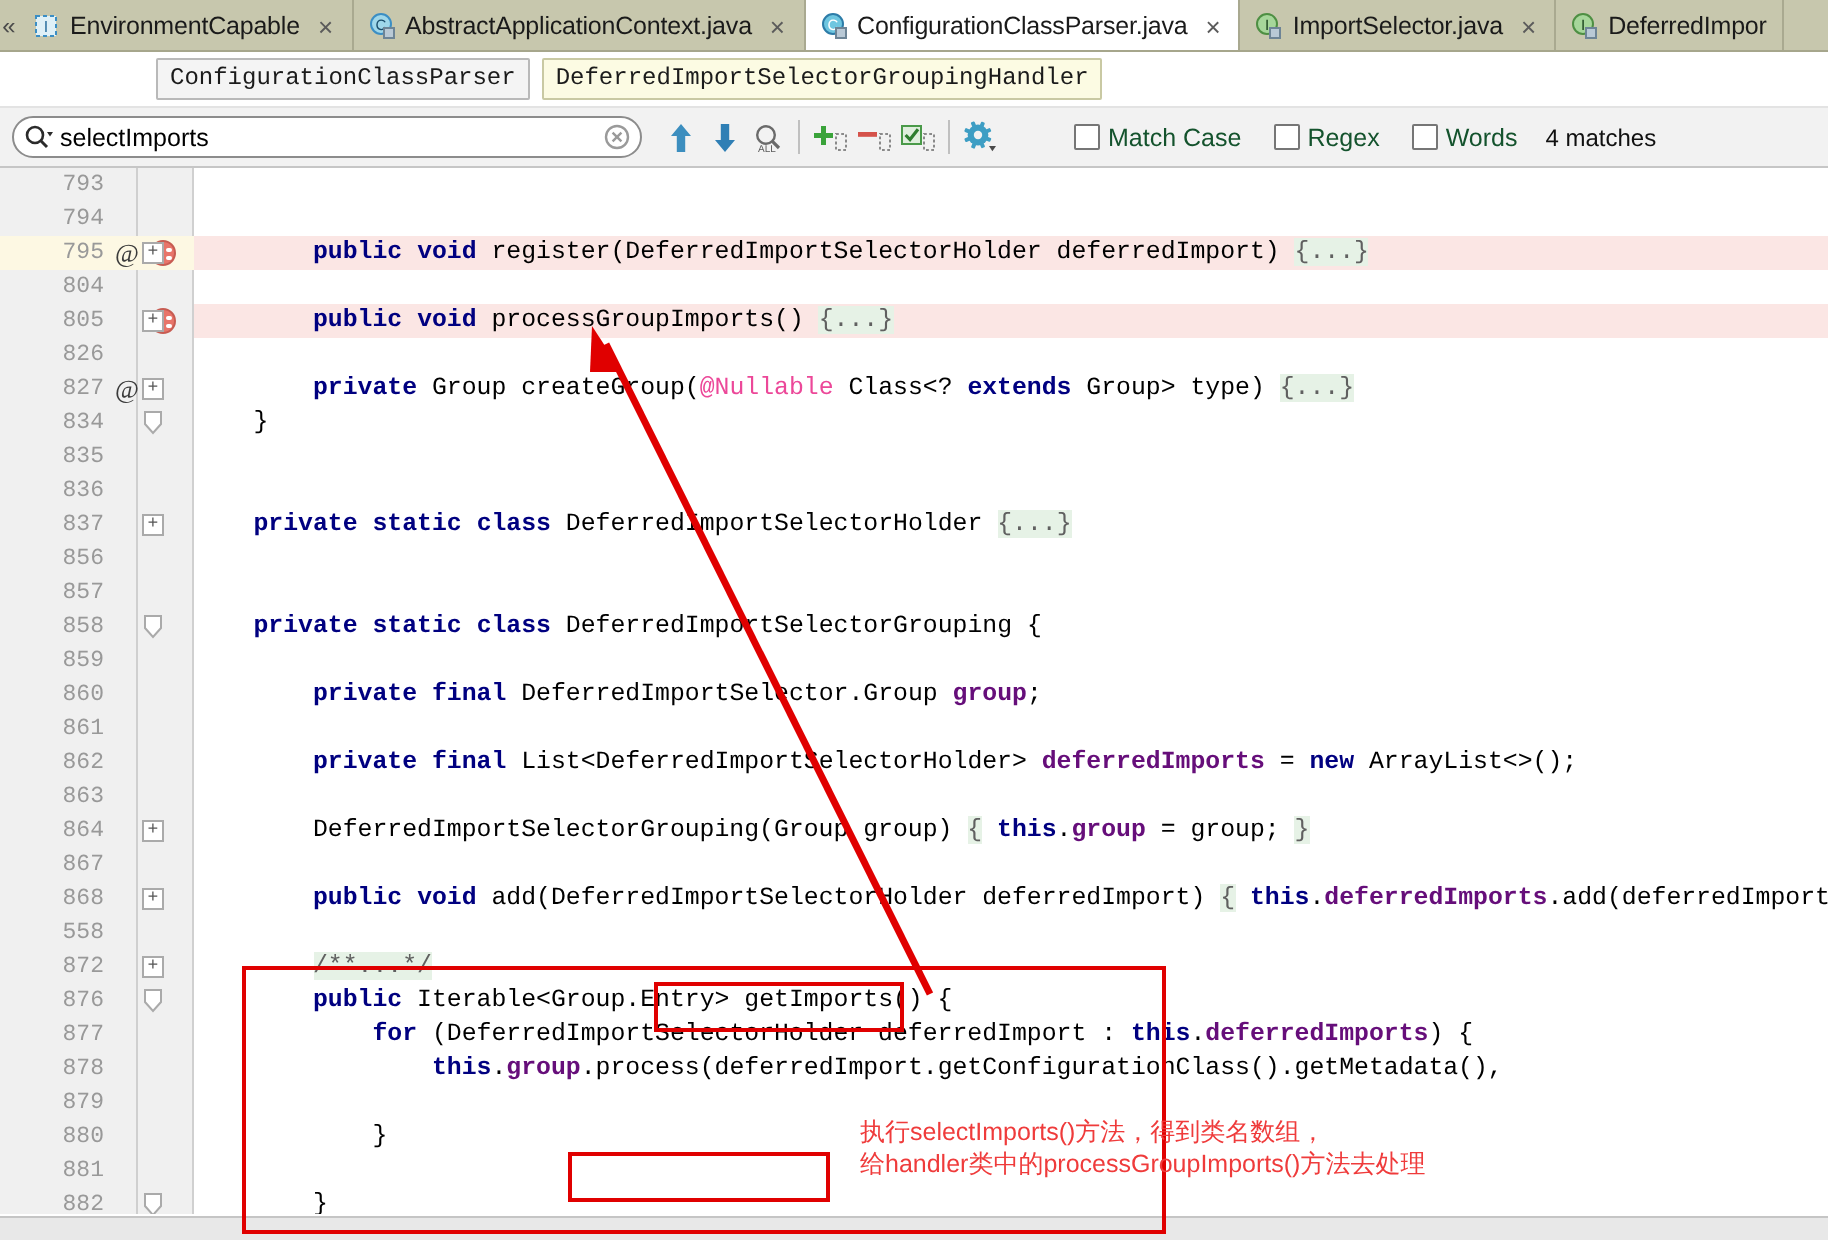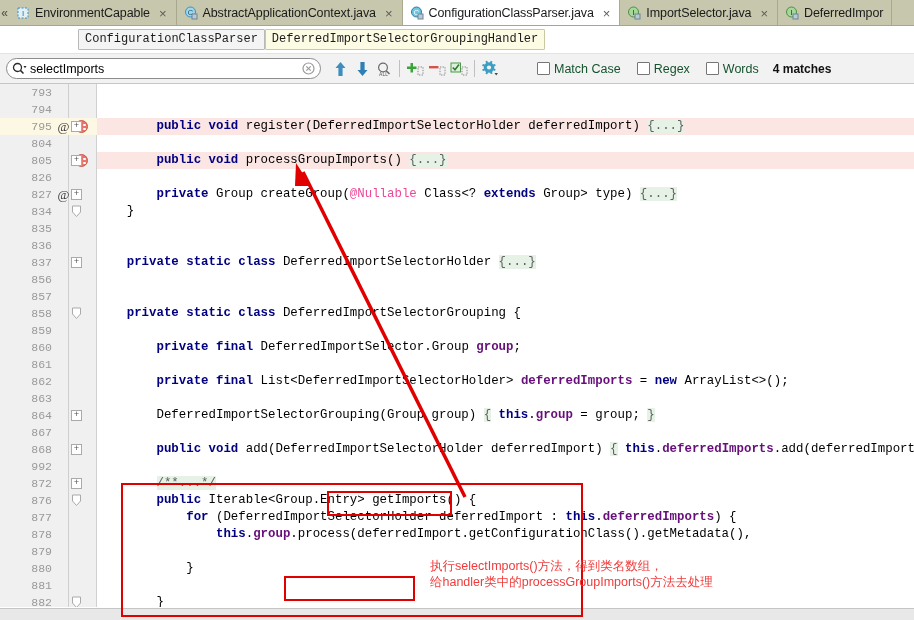--- a/index.html
+++ b/index.html
@@ -49,20 +49,21 @@
     color: #4a4a4a; font-size: 12px;
   }
 
   
   .crumbbar {
     height: 28px;
     background: #ffffff;
     display: flex;
     align-items: center;
     padding-left: 78px;
+    gap: 6px;
     border-bottom: 1px solid #e3e3e3;
     text-align: center;
   }
   .crumb {
     font-family: "Liberation Mono", monospace;
     font-size: 12px;
     padding: 2px 6px 3px 6px;
     border: 1px solid #b9b9b9;
     background: #f4f4f4;
     color: #1b1b1b;
@@ -112,21 +113,21 @@
   .tb-sep { width: 1px; height: 17px; background: #c0c0c0; margin: 0 4px; }
 
   .cbgroup { display: flex; align-items: center; gap: 4px; margin-left: 6px; cursor: pointer; }
   .cbox {
     width: 13px; height: 13px;
     border: 1px solid #767676;
     background: #fff;
     border-radius: 1px;
   }
   .cblabel { font-size: 12.5px; color: #14532d; }
-  .matches { margin-left: 14px; font-size: 12px; font-weight: bold; color: #111; }
+  .matches { margin-left: 14px; font-size: 12px; font-weight: normal; color: #111; }
 
   
   .editor {
     position: relative;
     height: 523px;
     background: #ffffff;
     overflow: hidden;
   }
   .gutter {
     position: absolute; left: 0; top: 0; bottom: 0;
@@ -517,21 +518,21 @@
           <div class="gicons"></div>
           <div class="code"></div>
         </div>
         <div class="row">
           <div class="lnum">868</div>
           <div class="gicons"></div>
           <span class="foldbox">+</span>
           <div class="code"><span class="plain">        </span><span class="kw">public</span><span class="plain"> </span><span class="kw">void</span><span class="plain"> add(DeferredImportSelectorHolder deferredImport) </span><span class="fold-ph">{</span><span class="plain"> </span><span class="kw">this</span><span class="plain">.</span><span class="fld">deferredImports</span><span class="plain">.add(deferredImport); </span></div>
         </div>
         <div class="row">
-          <div class="lnum">992</div>
+          <div class="lnum">558</div>
           <div class="gicons"></div>
           <div class="code"></div>
         </div>
         <div class="row">
           <div class="lnum">872</div>
           <div class="gicons"></div>
           <span class="foldbox">+</span>
           <div class="code"><span class="plain">        </span><span class="fold-ph">/**...*/</span></div>
         </div>
         <div class="row">

